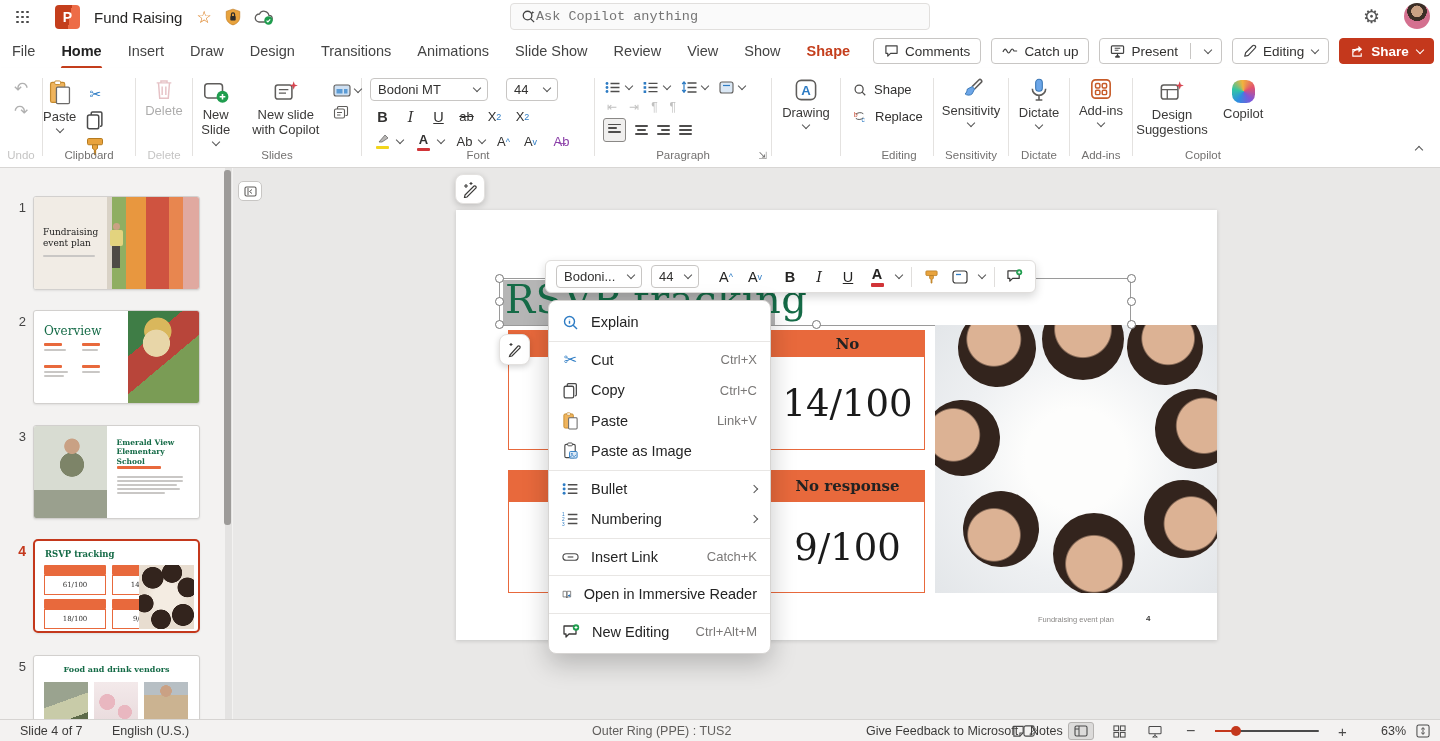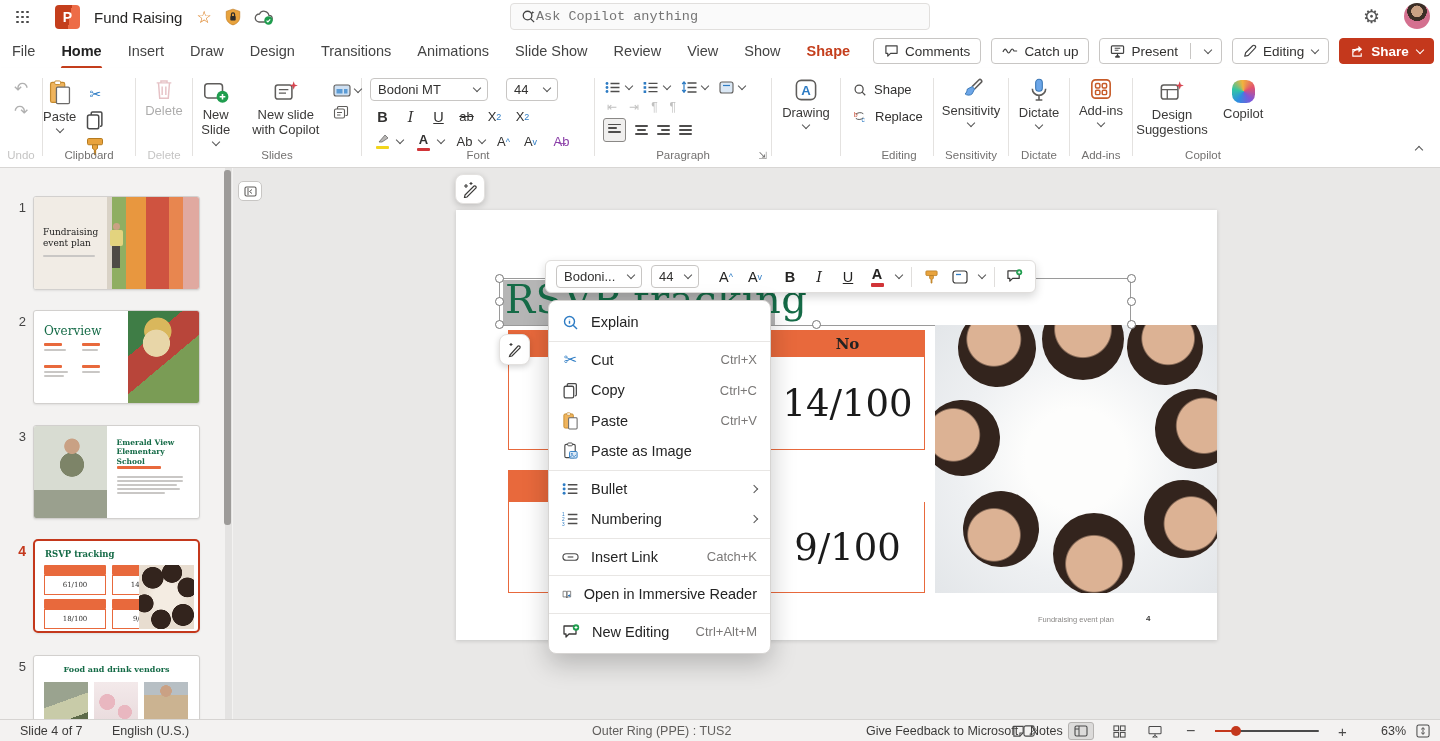--- a/index.html
+++ b/index.html
@@ -528,20 +528,21 @@
 
       <div class="abs" style="left:43px;top:68px;width:632px;height:48px;border:1px solid #9a9a9a"></div>
 
       <div class="thead" style="left:52px;top:120px;width:257px;height:27px">Yes</div>
       <div class="tcell" style="left:52px;top:147px;width:257px;height:93px">61/100</div>
       <div class="thead" style="left:52px;top:260px;width:257px;height:32px">Maybe</div>
       <div class="tcell" style="left:52px;top:292px;width:257px;height:91px">18/100</div>
 
       <div class="thead" style="left:314px;top:120px;width:155px;height:27px">No</div>
       <div class="tcell" style="left:314px;top:147px;width:155px;height:93px">14/100</div>
+      <div class="thead" style="left:314px;top:260px;width:155px;height:32px">No response</div>
       <div class="tcell" style="left:314px;top:292px;width:155px;height:91px">9/100</div>
 
       <div class="abs" style="left:479px;top:115px;width:282px;height:268px;overflow:hidden;background:radial-gradient(circle at 50% 50%,#fdfdfc 0 26%,#eef0f2 60%,#e3e6e9 100%)">
         <div class="head" style="left:8%;top:-6%;width:78px;height:78px;transform:rotate(160deg)"></div>
         <div class="head" style="left:38%;top:-10%;width:82px;height:82px;transform:rotate(180deg)"></div>
         <div class="head" style="left:68%;top:-6%;width:76px;height:76px;transform:rotate(200deg)"></div>
         <div class="head" style="left:78%;top:24%;width:80px;height:80px;transform:rotate(250deg)"></div>
         <div class="head" style="left:74%;top:58%;width:78px;height:78px;transform:rotate(300deg)"></div>
         <div class="head" style="left:42%;top:70%;width:82px;height:82px;transform:rotate(0deg)"></div>
         <div class="head" style="left:10%;top:62%;width:76px;height:76px;transform:rotate(50deg)"></div>
@@ -631,21 +632,21 @@
       <span class="lbl">Copy</span>
       <span class="sc">Ctrl+C</span>
     </div>
     <div class="mi">
       <svg width="17" height="18" viewBox="0 0 18 19">
           <rect x="2" y="2" width="10" height="15" rx="1.5" fill="#efb45d" stroke="#c58a2e" stroke-width="1"></rect>
           <rect x="5" y="0.8" width="4" height="2.6" rx="1" fill="#fff" stroke="#c58a2e" stroke-width=".8"></rect>
           <rect x="7" y="6" width="9" height="12" rx="1" fill="#fff" stroke="#6b6a69" stroke-width="1.1"></rect>
         </svg>
       <span class="lbl">Paste</span>
-      <span class="sc">Ctrl+V</span>
+      <span class="sc">Link+V</span>
     </div>
     <div class="mi">
       <svg width="17" height="18" viewBox="0 0 18 19">
           <rect x="3" y="2.5" width="11" height="14" rx="1.5" fill="none" stroke="#4a4a4a" stroke-width="1.2"></rect>
           <rect x="6" y="1" width="5" height="3" rx="1" fill="#fff" stroke="#4a4a4a" stroke-width="1"></rect>
           <rect x="8" y="10" width="8" height="7" rx="1" fill="#dbe8f5" stroke="#2e7cc4" stroke-width="1"></rect>
           <circle cx="10.5" cy="12.5" r=".9" fill="#2e7cc4"></circle>
           <path d="M8.5 16 l2.5-2 2 1.5 2-2" fill="none" stroke="#2e7cc4" stroke-width=".9"></path>
         </svg>
       <span class="lbl">Paste as Image</span>

